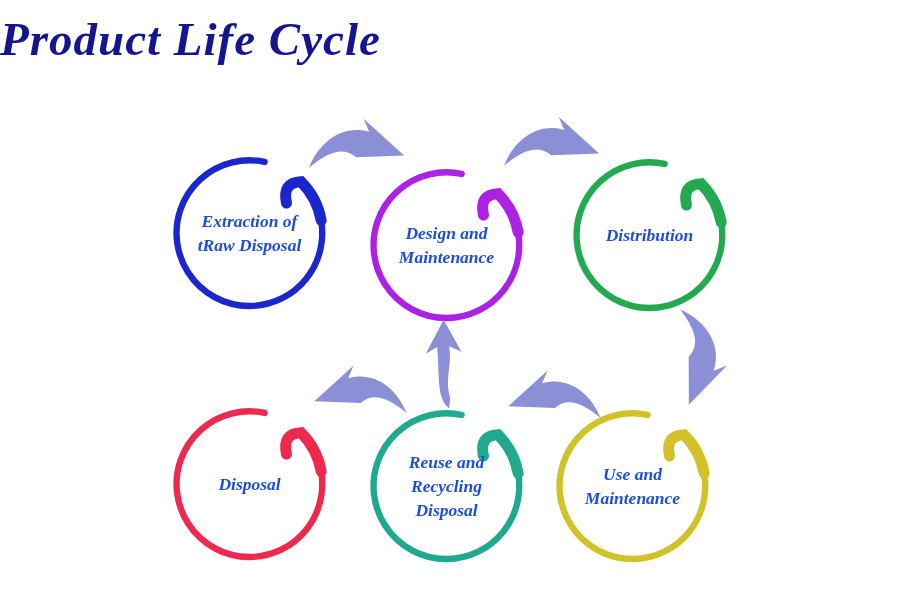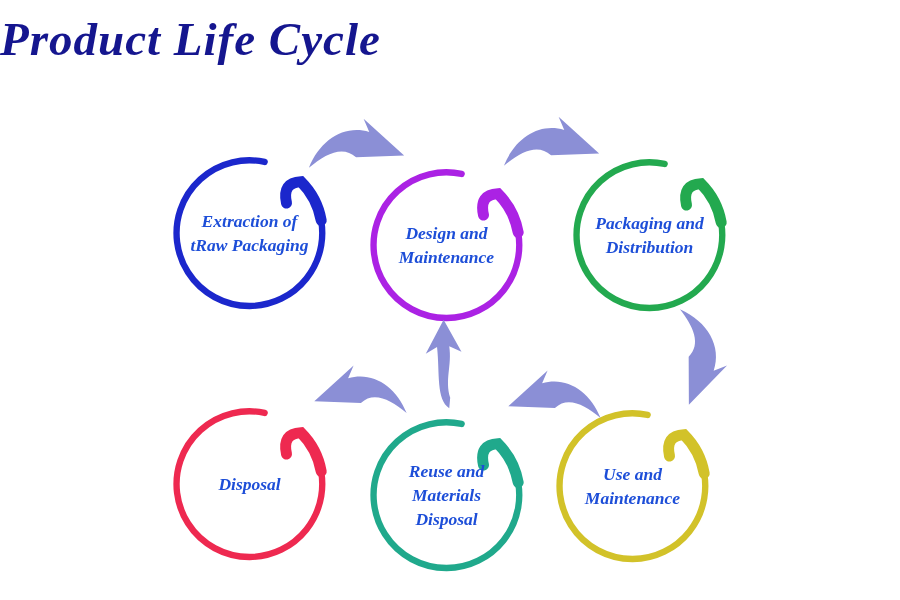--- a/index.html
+++ b/index.html
@@ -35,21 +35,21 @@
 
   <div class="title">Product Life Cycle</div>
 
   <div class="node" style="left:157px;top:136px;">
     <svg width="185" height="185" viewBox="0 0 160 160">
       <path d="M 93.1 22.4 A 63 63 0 1 0 124.5 39.5 Q 108 40 112 58" fill="none" stroke-width="5.5" stroke-linecap="round" stroke="#1b27cc"></path>
       <path d="M 142 73 A 63 63 0 0 0 124.5 39.5 Q 108 40 112 58" fill="none" stroke-width="9.5" stroke-linecap="round" stroke="#1b27cc"></path>
     </svg>
     <div class="label">
       <span>Extraction of</span>
-      <span>tRaw Packaging</span>
+      <span>tRaw Disposal</span>
       <span></span>
     </div>
   </div>
 
   <div class="node" style="left:354px;top:148px;">
     <svg width="185" height="185" viewBox="0 0 160 160">
       <path d="M 93.1 22.4 A 63 63 0 1 0 124.5 39.5 Q 108 40 112 58" fill="none" stroke-width="5.5" stroke-linecap="round" stroke="#ab22e4"></path>
       <path d="M 142 73 A 63 63 0 0 0 124.5 39.5 Q 108 40 112 58" fill="none" stroke-width="9.5" stroke-linecap="round" stroke="#ab22e4"></path>
     </svg>
     <div class="label">
@@ -58,46 +58,45 @@
       <span></span>
     </div>
   </div>
 
   <div class="node" style="left:557px;top:138px;">
     <svg width="185" height="185" viewBox="0 0 160 160">
       <path d="M 93.1 22.4 A 63 63 0 1 0 124.5 39.5 Q 108 40 112 58" fill="none" stroke-width="5.5" stroke-linecap="round" stroke="#23a94f"></path>
       <path d="M 142 73 A 63 63 0 0 0 124.5 39.5 Q 108 40 112 58" fill="none" stroke-width="9.5" stroke-linecap="round" stroke="#23a94f"></path>
     </svg>
     <div class="label">
-      <span>Packaging and</span>
       <span>Distribution</span>
       <span></span>
     </div>
   </div>
 
   <div class="node" style="left:157px;top:387px;">
     <svg width="185" height="185" viewBox="0 0 160 160">
       <path d="M 93.1 22.4 A 63 63 0 1 0 124.5 39.5 Q 108 40 112 58" fill="none" stroke-width="5.5" stroke-linecap="round" stroke="#ee2950"></path>
       <path d="M 142 73 A 63 63 0 0 0 124.5 39.5 Q 108 40 112 58" fill="none" stroke-width="9.5" stroke-linecap="round" stroke="#ee2950"></path>
     </svg>
     <div class="label">
       <span>Disposal</span>
       <span></span>
       <span></span>
     </div>
   </div>
 
-  <div class="node" style="left:354px;top:398px;">
+  <div class="node" style="left:354px;top:389px;">
     <svg width="185" height="185" viewBox="0 0 160 160">
       <path d="M 93.1 22.4 A 63 63 0 1 0 124.5 39.5 Q 108 40 112 58" fill="none" stroke-width="5.5" stroke-linecap="round" stroke="#20a98c"></path>
       <path d="M 142 73 A 63 63 0 0 0 124.5 39.5 Q 108 40 112 58" fill="none" stroke-width="9.5" stroke-linecap="round" stroke="#20a98c"></path>
     </svg>
     <div class="label">
       <span>Reuse and</span>
-      <span>Materials</span>
+      <span>Recycling</span>
       <span>Disposal</span>
     </div>
   </div>
 
   <div class="node" style="left:540px;top:389px;">
     <svg width="185" height="185" viewBox="0 0 160 160">
       <path d="M 93.1 22.4 A 63 63 0 1 0 124.5 39.5 Q 108 40 112 58" fill="none" stroke-width="5.5" stroke-linecap="round" stroke="#d2c229"></path>
       <path d="M 142 73 A 63 63 0 0 0 124.5 39.5 Q 108 40 112 58" fill="none" stroke-width="9.5" stroke-linecap="round" stroke="#d2c229"></path>
     </svg>
     <div class="label">

